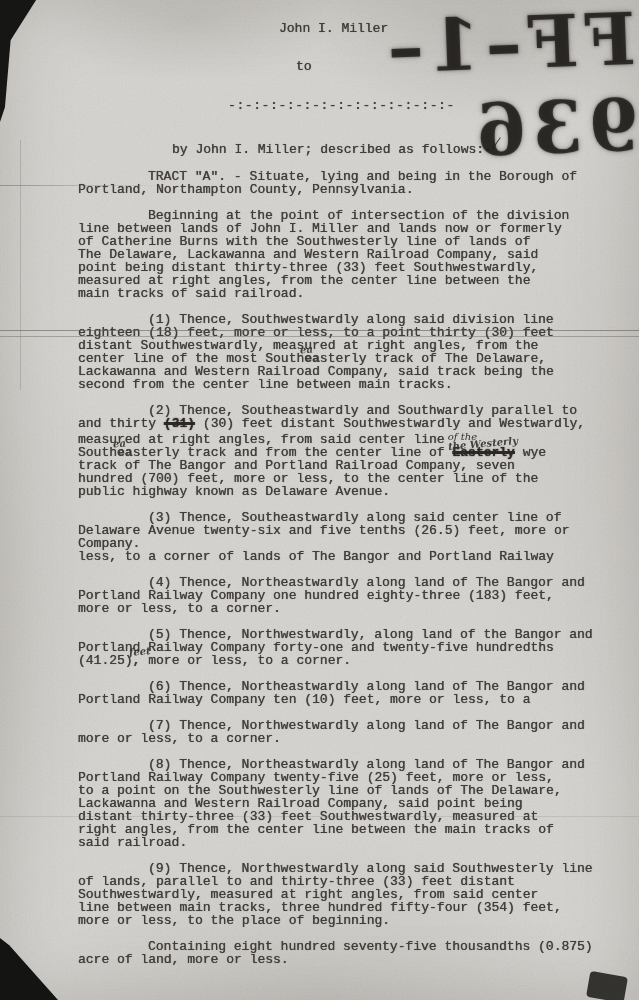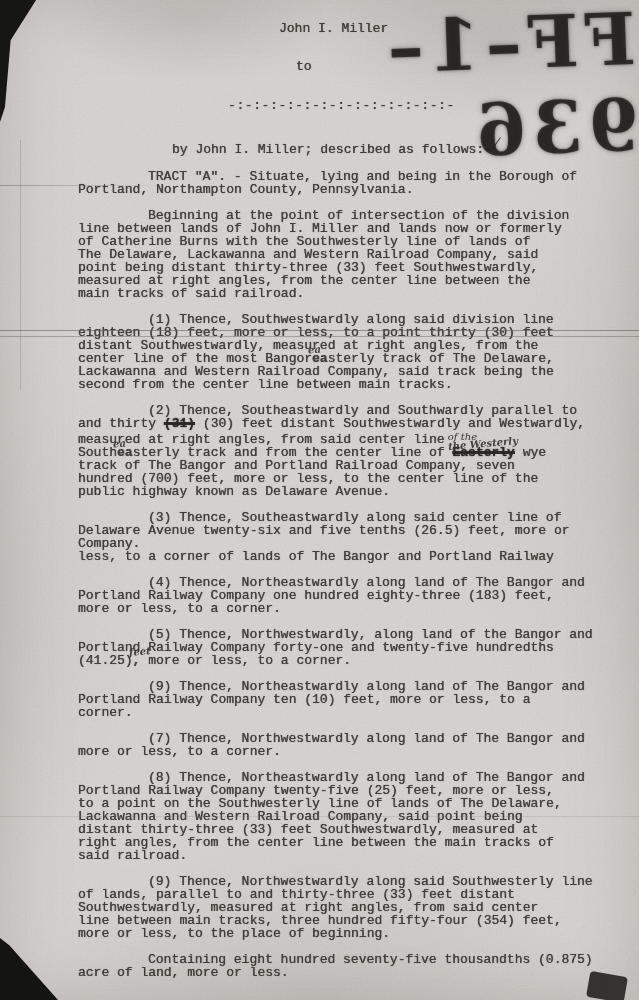--- a/index.html
+++ b/index.html
@@ -133,21 +133,21 @@
         <div class="tline"><span>of Catherine Burns with the Southwesterly line of lands of</span></div>
         <div class="tline"><span>The Delaware, Lackawanna and Western Railroad Company, said</span></div>
         <div class="tline"><span>point being distant thirty-three (33) feet Southwestwardly,</span></div>
         <div class="tline"><span>measured at right angles, from the center line between the</span></div>
         <div class="tline"><span>main tracks of said railroad.</span></div>
       </div>
       <div class="para">
         <div class="tline"><span>(1) Thence, Southwestwardly along said division line</span></div>
         <div class="tline"><span>eighteen (18) feet, more or less, to a point thirty (30) feet</span></div>
         <div class="tline"><span>distant Southwestwardly, measured at right angles, from the</span></div>
-        <div class="tline"><span>center line of the most Bangor</span><span class="anchor">ea<span class="above">ea</span></span><span>sterly track of The Delaware,</span></div>
+        <div class="tline"><span>center line of the most South</span><span class="anchor">ea<span class="above">ea</span></span><span>sterly track of The Delaware,</span></div>
         <div class="tline"><span>Lackawanna and Western Railroad Company, said track being the</span></div>
         <div class="tline"><span>second from the center line between main tracks.</span></div>
       </div>
       <div class="para">
         <div class="tline"><span>(2) Thence, Southeastwardly and Southwardly parallel to</span></div>
         <div class="tline"><span>and thirty </span><span class="strike anchor">(31)</span><span> (30) feet distant Southwestwardly and Westwardly,</span></div>
         <div class="tline"><span>measured at right angles, from said center line</span><span class="inline-hand"> of the</span></div>
         <div class="tline"><span>South</span><span class="anchor">ea<span class="above">ea</span></span><span>sterly track and from the center line of </span><span class="strike anchor">Easterly<span class="above">the Westerly</span></span><span> wye</span></div>
         <div class="tline"><span>track of The Bangor and Portland Railroad Company, seven</span></div>
         <div class="tline"><span>hundred (700) feet, more or less, to the center line of the</span></div>
@@ -163,23 +163,22 @@
         <div class="tline"><span>(4) Thence, Northeastwardly along land of The Bangor and</span></div>
         <div class="tline"><span>Portland Railway Company one hundred eighty-three (183) feet,</span></div>
         <div class="tline"><span>more or less, to a corner.</span></div>
       </div>
       <div class="para">
         <div class="tline"><span>(5) Thence, Northwestwardly, along land of the Bangor and</span></div>
         <div class="tline"><span>Portland Railway Company forty-one and twenty-five hundredths</span></div>
         <div class="tline"><span>(41.25)</span><span class="anchor">,<span class="above">feet</span></span><span> more or less, to a corner.</span></div>
       </div>
       <div class="para">
-        <div class="tline"><span>(9) Thence, Northeastwardly along land of The Bangor and</span></div>
+        <div class="tline"><span>(6) Thence, Northeastwardly along land of The Bangor and</span></div>
         <div class="tline"><span>Portland Railway Company ten (10) feet, more or less, to a</span></div>
-        <div class="tline"><span>corner.</span></div>
       </div>
       <div class="para">
         <div class="tline"><span>(7) Thence, Northwestwardly along land of The Bangor and</span></div>
         <div class="tline"><span>more or less, to a corner.</span></div>
       </div>
       <div class="para">
         <div class="tline"><span>(8) Thence, Northeastwardly along land of The Bangor and</span></div>
         <div class="tline"><span>Portland Railway Company twenty-five (25) feet, more or less,</span></div>
         <div class="tline"><span>to a point on the Southwesterly line of lands of The Delaware,</span></div>
         <div class="tline"><span>Lackawanna and Western Railroad Company, said point being</span></div>

